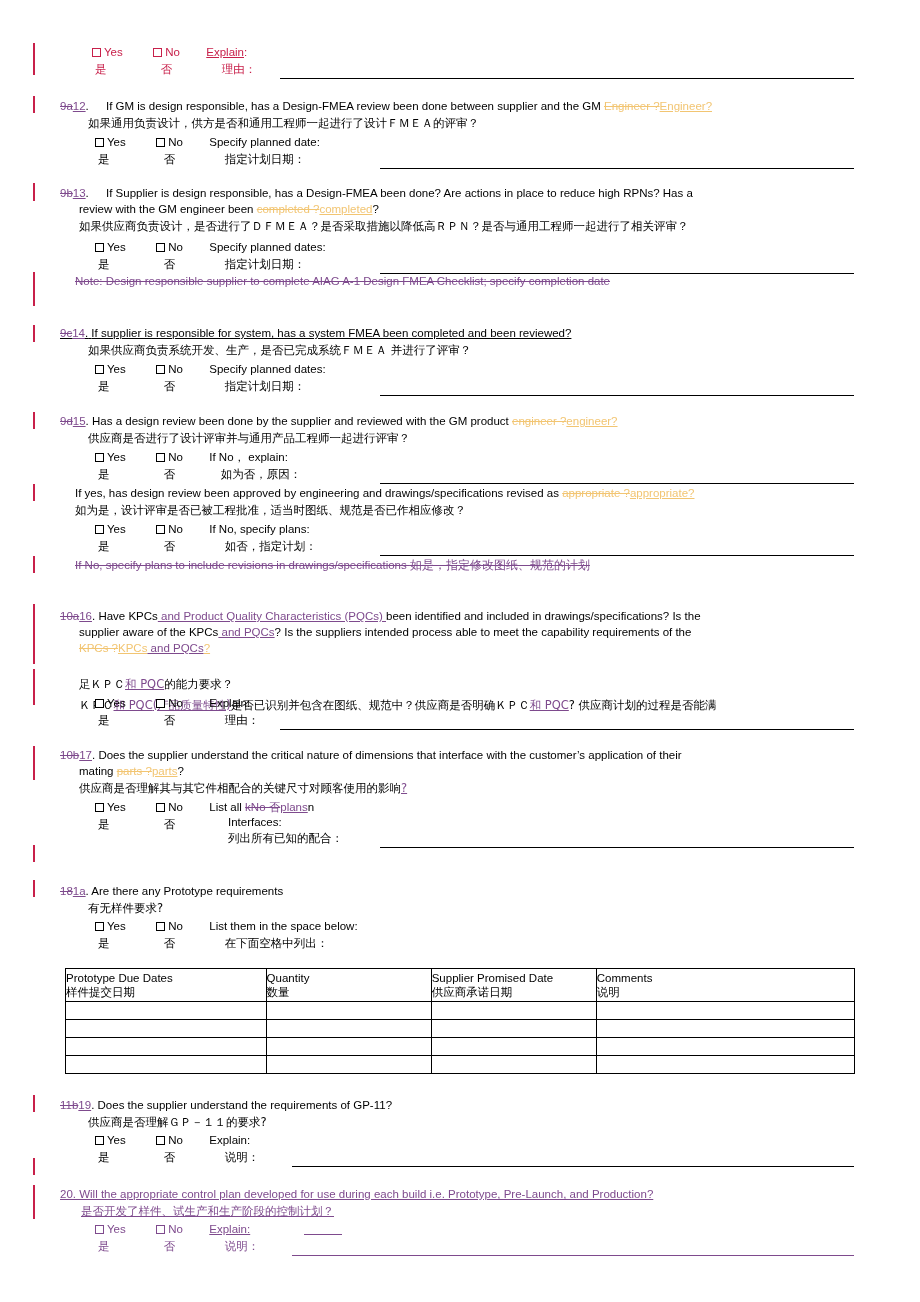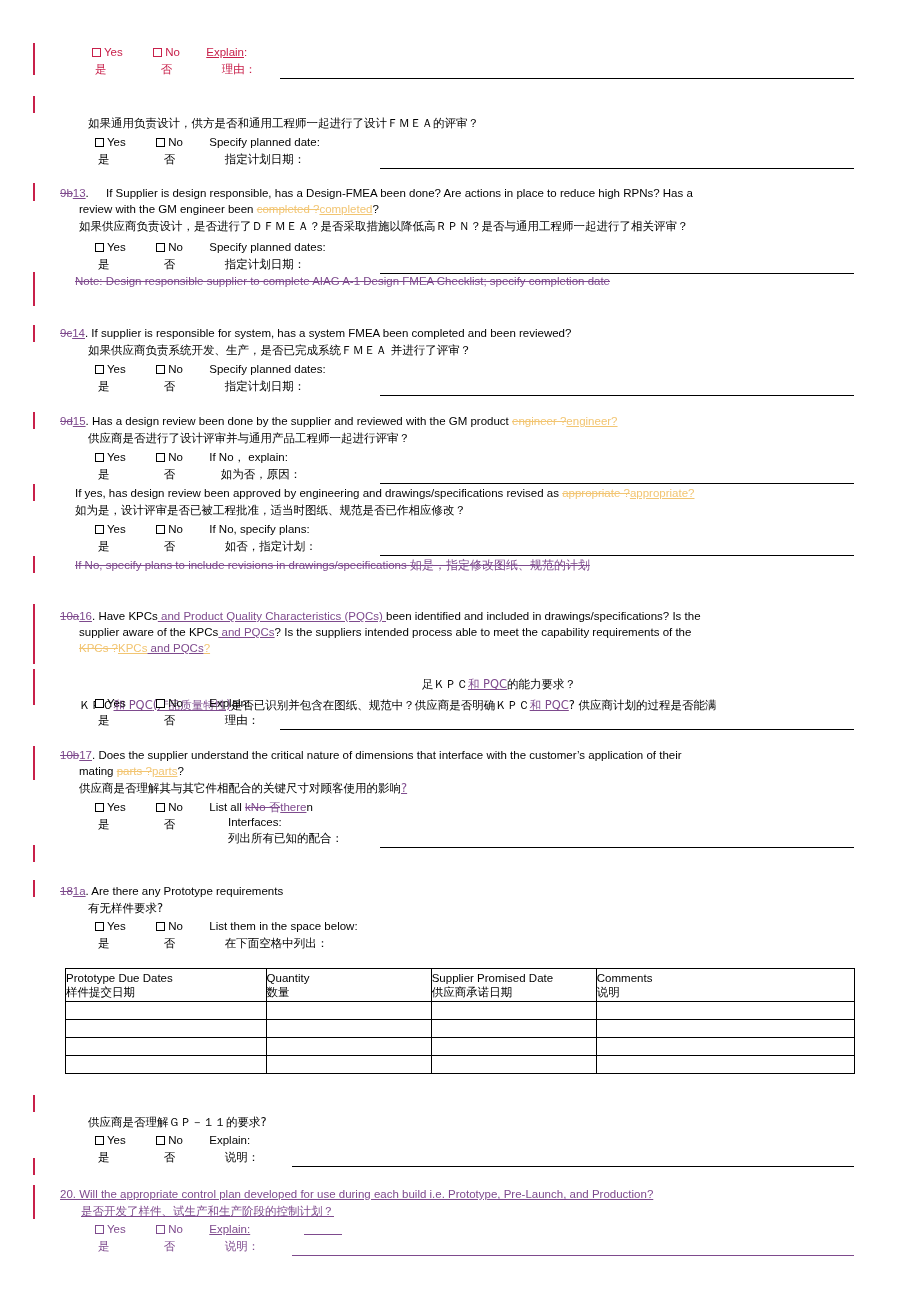--- a/index.html
+++ b/index.html
@@ -84,20 +84,24 @@
   </div>
   <div class="cbrow zh" style="left:95px;top:62px;">
     <span class="crim">是</span>
     <span style="display:inline-block;width:47px;"></span>
     <span class="crim">否</span>
     <span style="display:inline-block;width:42px;"></span>
     <span class="crim">理由：</span>
   </div>
   <div class="rule" style="left:280px;top:78px;width:574px;"></div>
 
+  <div class="qtxt" style="left:60px;top:99px;width:845px;">
+    <span class="del-pur">9a</span><span class="ins-pur">12</span><span>.</span>
+    <span style="display:inline-block;width:14px;"></span><span>If GM is design responsible, has a Design-FMEA review been done between supplier and the GM </span><span class="del-gold">Engineer ?</span><span class="ins-gold">Engineer?</span>
+  </div>
   <div class="qtxt zhbig" style="left:88px;top:116px;width:830px;">
     <span>如果通用负责设计，供方是否和通用工程师一起进行了设计ＦＭＥＡ的评审？</span>
   </div>
   <div class="cbrow" style="left:95px;top:135px;">
     <span class="cb"></span><span>Yes</span>
     <span style="display:inline-block;width:24px;"></span>
     <span class="cb"></span><span>No</span>
     <span style="display:inline-block;width:20px;"></span>
     <span>Specify planned date:</span>
   </div>
@@ -132,21 +136,21 @@
     <span style="display:inline-block;width:47px;"></span>
     <span>否</span>
     <span style="display:inline-block;width:42px;"></span>
     <span>指定计划日期：</span>
   </div>
   <div class="rule" style="left:380px;top:273px;width:474px;"></div>
   <div class="qtxt" style="left:75px;top:274px;">
     <span class="del-pur">Note: Design responsible supplier to complete AIAG A-1 Design FMEA Checklist; specify completion date</span>
   </div>
 
-  <div class="qtxt" style="left:60px;top:326px;width:845px;">
+  <div class="qtxt" style="left:60px;top:326px;width:845px;text-decoration:underline;">
     <span class="del-pur">9c</span><span class="ins-pur">14</span><span>.</span>
     <span> </span><span>If supplier is responsible for system, has a system FMEA been completed and been reviewed?</span>
   </div>
   <div class="qtxt zhbig" style="left:88px;top:343px;width:830px;">
     <span>如果供应商负责系统开发、生产，是否已完成系统ＦＭＥＡ 并进行了评审？</span>
   </div>
   <div class="cbrow" style="left:95px;top:362px;">
     <span class="cb"></span><span>Yes</span>
     <span style="display:inline-block;width:24px;"></span>
     <span class="cb"></span><span>No</span>
@@ -216,21 +220,21 @@
   </div>
   <div class="qtxt" style="left:79px;top:625px;width:855px;">
     <span>supplier aware of the KPCs</span><span class="ins-pur"> and PQCs</span><span>?  Is the suppliers intended process able to meet the capability requirements of the</span>
   </div>
   <div class="qtxt" style="left:79px;top:641px;width:855px;">
     <span class="del-gold">KPCs ?</span><span class="ins-gold">KPCs</span><span class="ins-pur"> and PQCs</span><span class="ins-gold">?</span>
   </div>
   <div class="qtxt zhbig" style="left:79px;top:658px;width:840px;margin-top:40px;">
     <span>ＫＰＣ</span><span class="ins-pur">和 PQC</span><span class="ins-pur">(产品质量特性)</span><span>是否已识别并包含在图纸、规范中？供应商是否明确ＫＰＣ</span><span class="ins-pur">和 PQC</span><span>? 供应商计划的过程是否能满</span>
   </div>
-  <div class="qtxt zhbig" style="left:79px;top:677px;width:840px;text-align:center;">
+  <div class="qtxt zhbig" style="left:79px;top:677px;width:840px;">
     <span>足ＫＰＣ</span><span class="ins-pur">和 PQC</span><span>的能力要求？</span>
   </div>
   <div class="cbrow" style="left:95px;top:696px;">
     <span class="cb"></span><span>Yes</span>
     <span style="display:inline-block;width:24px;"></span>
     <span class="cb"></span><span>No</span>
     <span style="display:inline-block;width:20px;"></span>
     <span>Explain:</span>
   </div>
   <div class="cbrow zh" style="left:98px;top:713px;">
@@ -250,21 +254,21 @@
     <span>mating </span><span class="del-gold">parts ?</span><span class="ins-gold">parts</span><span>?</span>
   </div>
   <div class="qtxt zhbig" style="left:79px;top:781px;width:840px;">
     <span>供应商是否理解其与其它件相配合的关键尺寸对顾客使用的影响</span><span class="ins-pur">?</span>
   </div>
   <div class="cbrow" style="left:95px;top:800px;">
     <span class="cb"></span><span>Yes</span>
     <span style="display:inline-block;width:24px;"></span>
     <span class="cb"></span><span>No</span>
     <span style="display:inline-block;width:20px;"></span>
-    <span>List all </span><span class="del-pur">kNo 否</span><span class="ins-pur">there</span><span>n</span>
+    <span>List all </span><span class="del-pur">kNo 否</span><span class="ins-pur">plans</span><span>n</span>
   </div>
   <div class="qtxt" style="left:228px;top:815px;">
     <span>Interfaces:</span>
   </div>
   <div class="cbrow zh" style="left:98px;top:817px;">
     <span>是</span>
     <span style="display:inline-block;width:47px;"></span>
     <span>否</span>
   </div>
   <div class="qtxt zh" style="left:228px;top:831px;">
@@ -334,20 +338,24 @@
     </tr>
     <tr>
       <td class="empty c1"></td>
       <td class="empty c2"></td>
       <td class="empty c3"></td>
       <td class="empty c4"></td>
     </tr>
   </tbody>
     </table>
 
+  <div class="qtxt" style="left:60px;top:1098px;width:855px;">
+    <span class="del-pur">11b</span><span class="ins-pur">19</span><span>.</span>
+    <span> </span><span>Does the supplier understand the requirements of GP-11?</span>
+  </div>
   <div class="qtxt zhbig" style="left:88px;top:1115px;width:830px;">
     <span>供应商是否理解ＧＰ－１１的要求?</span>
   </div>
   <div class="cbrow" style="left:95px;top:1133px;">
     <span class="cb"></span><span>Yes</span>
     <span style="display:inline-block;width:24px;"></span>
     <span class="cb"></span><span>No</span>
     <span style="display:inline-block;width:20px;"></span>
     <span>Explain:</span>
   </div>

